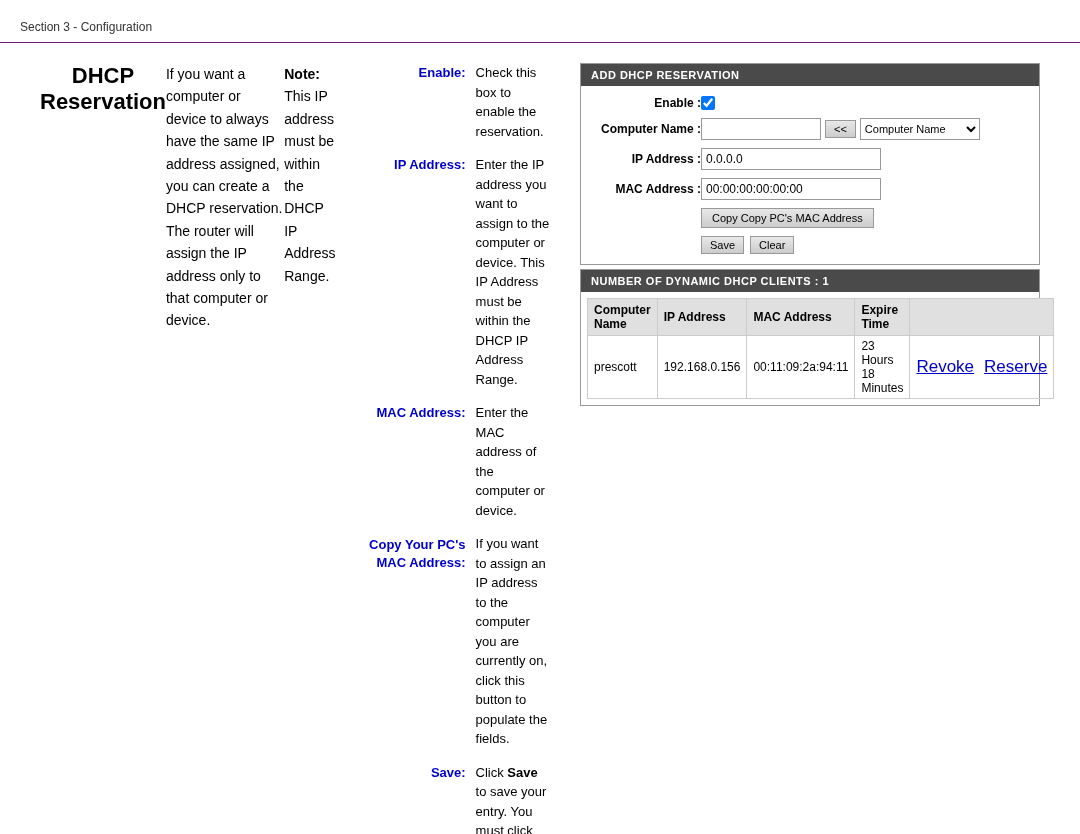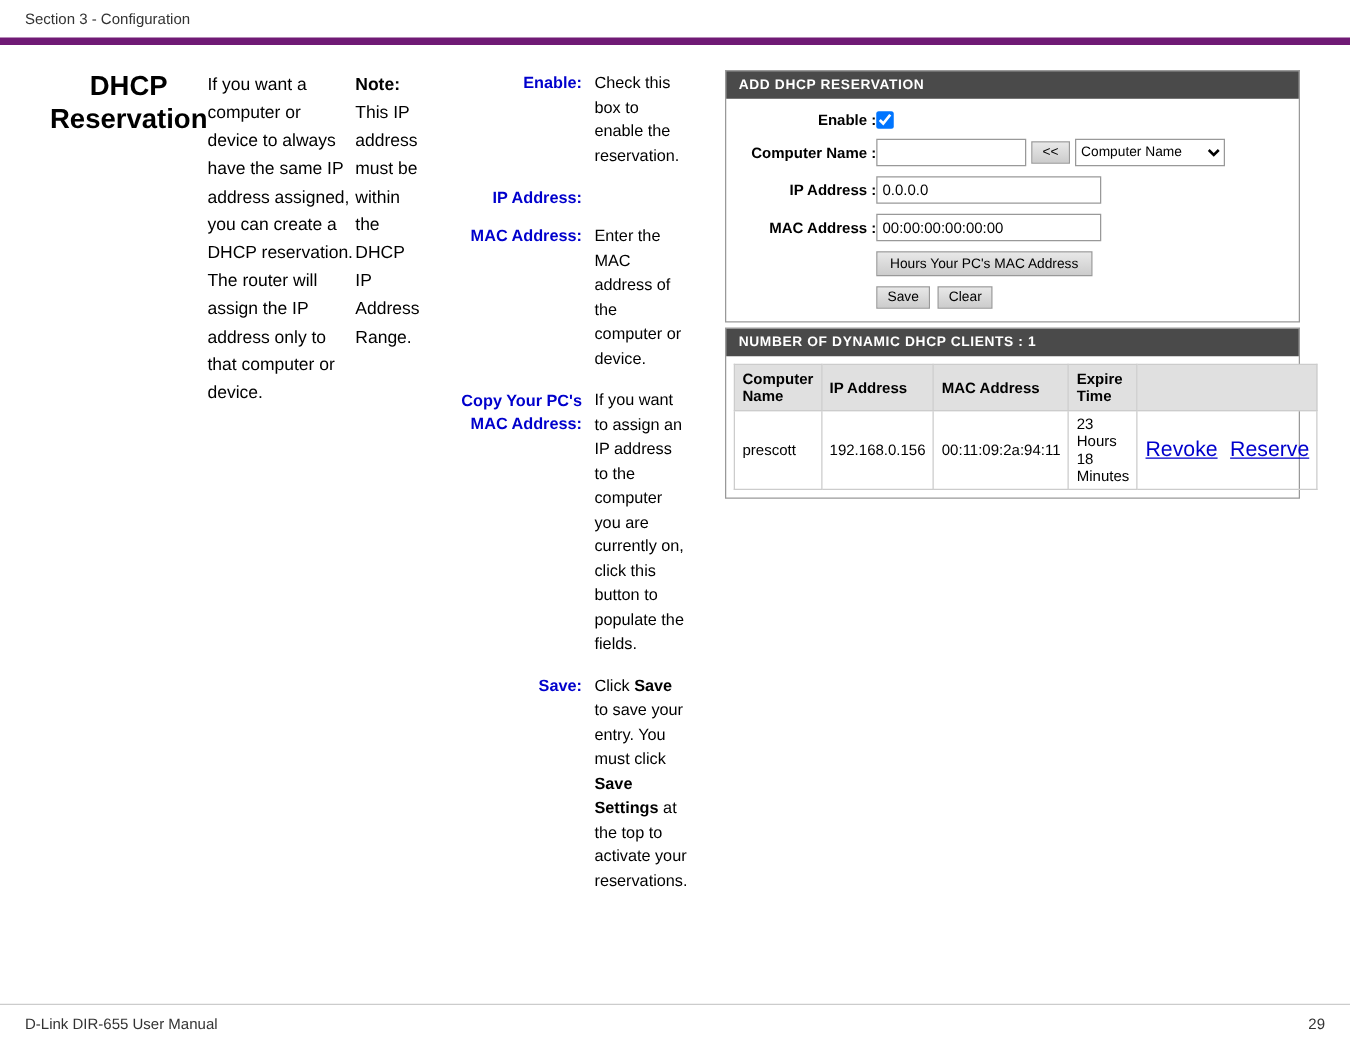--- a/index.html
+++ b/index.html
@@ -15,21 +15,22 @@
     .page-wrapper {
       padding: 0;
       display: flex;
       flex-direction: column;
       min-height: 834px;
     }
     .top-bar {
       padding: 8px 20px;
       font-size: 12px;
       color: #333;
-      border-bottom: 6px solid #701a75;
+      border-bottom: 1px solid #701a75;
+      margin-top: 12px;
     }
     .content {
       flex: 1;
       padding: 20px 40px;
       display: flex;
       flex-direction: row;
     }
     .page-title {
       text-align: center;
       font-size: 22px;
@@ -231,20 +232,21 @@
 
     <div class="main-layout">
 
       <div class="left-col">
         <div class="desc-row">
           <span class="desc-label">Enable:</span>
           <span class="desc-content">Check this box to enable the reservation.</span>
         </div>
         <div class="desc-row">
           <span class="desc-label">IP Address:</span>
+          <span class="desc-content">Enter the IP address you want to assign to the computer or device. This IP Address must be within the DHCP IP Address Range.</span>
         </div>
         <div class="desc-row">
           <span class="desc-label">MAC Address:</span>
           <span class="desc-content">Enter the MAC address of the computer or device.</span>
         </div>
         <div class="desc-row">
           <span class="desc-label" style="line-height:1.4;">Copy Your PC's<br>MAC Address:</span>
           <span class="desc-content">If you want to assign an IP address to the computer you are currently on, click this button to populate the fields.</span>
         </div>
         <div class="desc-row">
@@ -278,21 +280,21 @@
             <div class="form-row">
               <span class="form-label">IP Address :</span>
               <input type="text" class="text-input text-input-wide" value="0.0.0.0" style="">
             </div>
 
             <div class="form-row">
               <span class="form-label">MAC Address :</span>
               <input type="text" class="text-input text-input-wide" value="00:00:00:00:00:00" style="">
             </div>
 
-            <button class="copy-mac-btn">Hours Your PC's MAC Address</button>
+            <button class="copy-mac-btn">Copy Copy PC's MAC Address</button>
 
             <div class="action-btns">
               <button class="btn-small">Save</button>
               <button class="btn-small">Clear</button>
             </div>
           </div>
         </div>
 
 
         <div class="panel">

